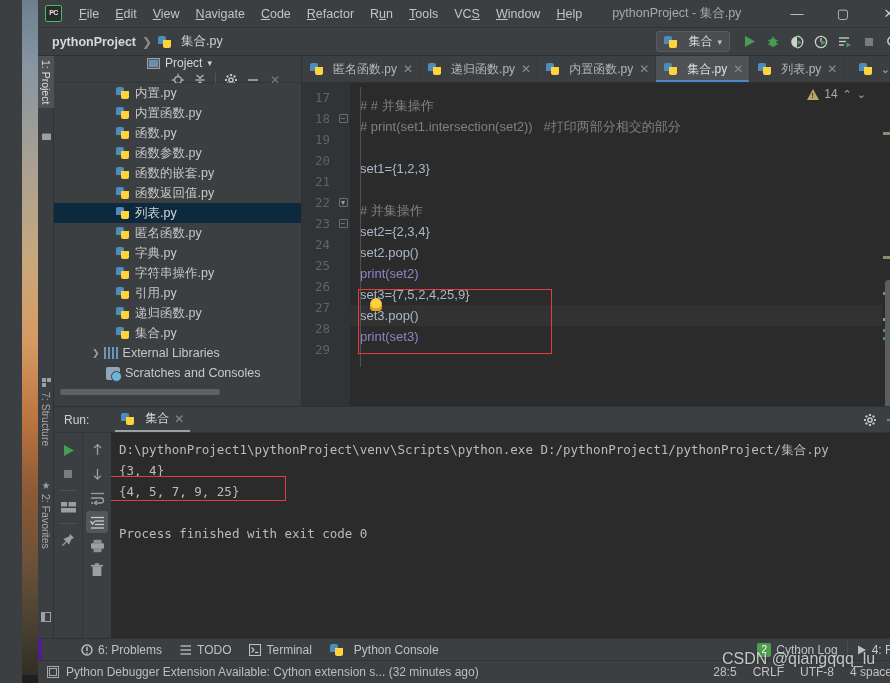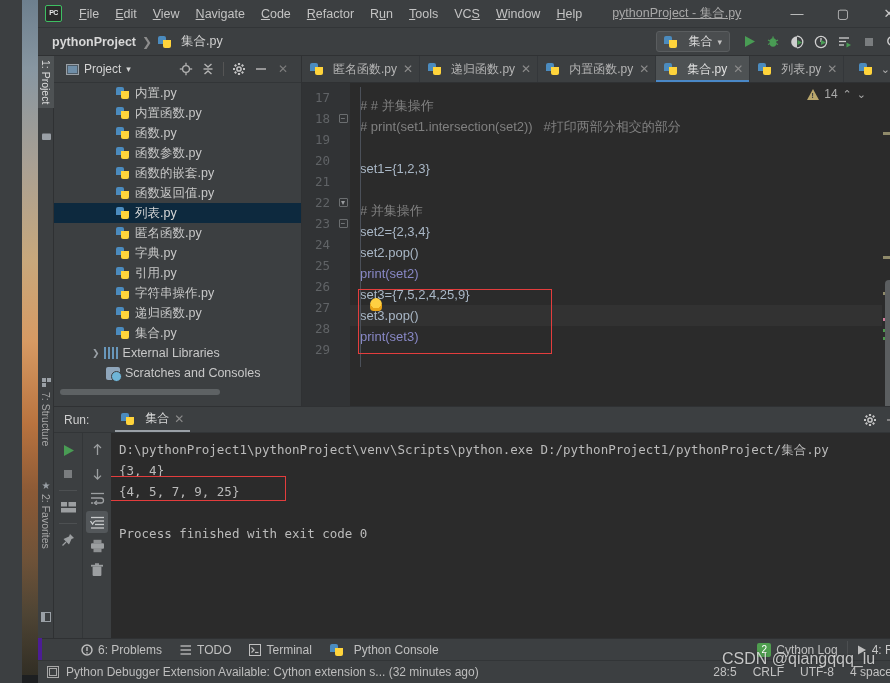--- a/index.html
+++ b/index.html
@@ -45,21 +45,21 @@
     font-size: 7px; font-weight: bold; line-height: 14px; text-align: center;
     letter-spacing: -0.5px;
   }
   .menubar { display: flex; align-items: center; gap: 0px; }
   .menu-item {
     padding: 4px 8px; color: #c3c3c3; font-size: 12.5px;
     cursor: default; white-space: nowrap;
   }
   .menu-item u { text-decoration: underline; }
   .win-title {
-    margin-left: 22px; color: #a8a8a8; font-size: 12.5px; white-space: nowrap; text-decoration: underline;
+    margin-left: 22px; color: #a8a8a8; font-size: 12.5px; white-space: nowrap;
   }
   .win-ctrls {
     margin-left: auto; display: flex; align-items: center; height: 28px;
   }
   .win-btn {
     width: 46px; height: 28px; display: flex; align-items: center;
     justify-content: center; color: #c9c9c9; font-size: 13px;
   }
 
   
@@ -117,21 +117,21 @@
     display: flex; align-items: center; gap: 3px;
   }
 
   
   .project-panel {
     position: absolute; left: 32px; top: 56px; width: 248px; height: 350px;
     background: #3c3f41; border-right: 1px solid #2f3133;
   }
   .pp-header {
     height: 27px; display: flex; align-items: center;
-    background: #3c3f41; border-bottom: 1px solid #323537; padding: 0 8px;
+    background: #3c3f41; border-bottom: 1px solid #323537; padding: 0 16px; flex-direction: column;
   }
   .pp-title {
     display: flex; align-items: center; gap: 5px;
     color: #d4d4d4; font-size: 12px; margin-left: 4px;
   }
   .pp-actions { margin-left: auto; display: flex; align-items: center; gap: 2px; }
   .pp-ico {
     width: 20px; height: 20px; display: flex; align-items: center;
     justify-content: center; color: #b0b0b0;
   }
@@ -610,25 +610,25 @@
       <div class="tree-row">
           <span class="pyicon"></span>
           <span>匿名函数.py</span>
         </div>
       <div class="tree-row">
           <span class="pyicon"></span>
           <span>字典.py</span>
         </div>
       <div class="tree-row">
           <span class="pyicon"></span>
+          <span>字符串操作.py</span>
+        </div>
+      <div class="tree-row">
+          <span class="pyicon"></span>
           <span>引用.py</span>
-        </div>
-      <div class="tree-row">
-          <span class="pyicon"></span>
-          <span>字符串操作.py</span>
         </div>
       <div class="tree-row">
           <span class="pyicon"></span>
           <span>递归函数.py</span>
         </div>
       <div class="tree-row">
           <span class="pyicon"></span>
           <span>集合.py</span>
         </div>
       <div class="tree-row lvl1">

